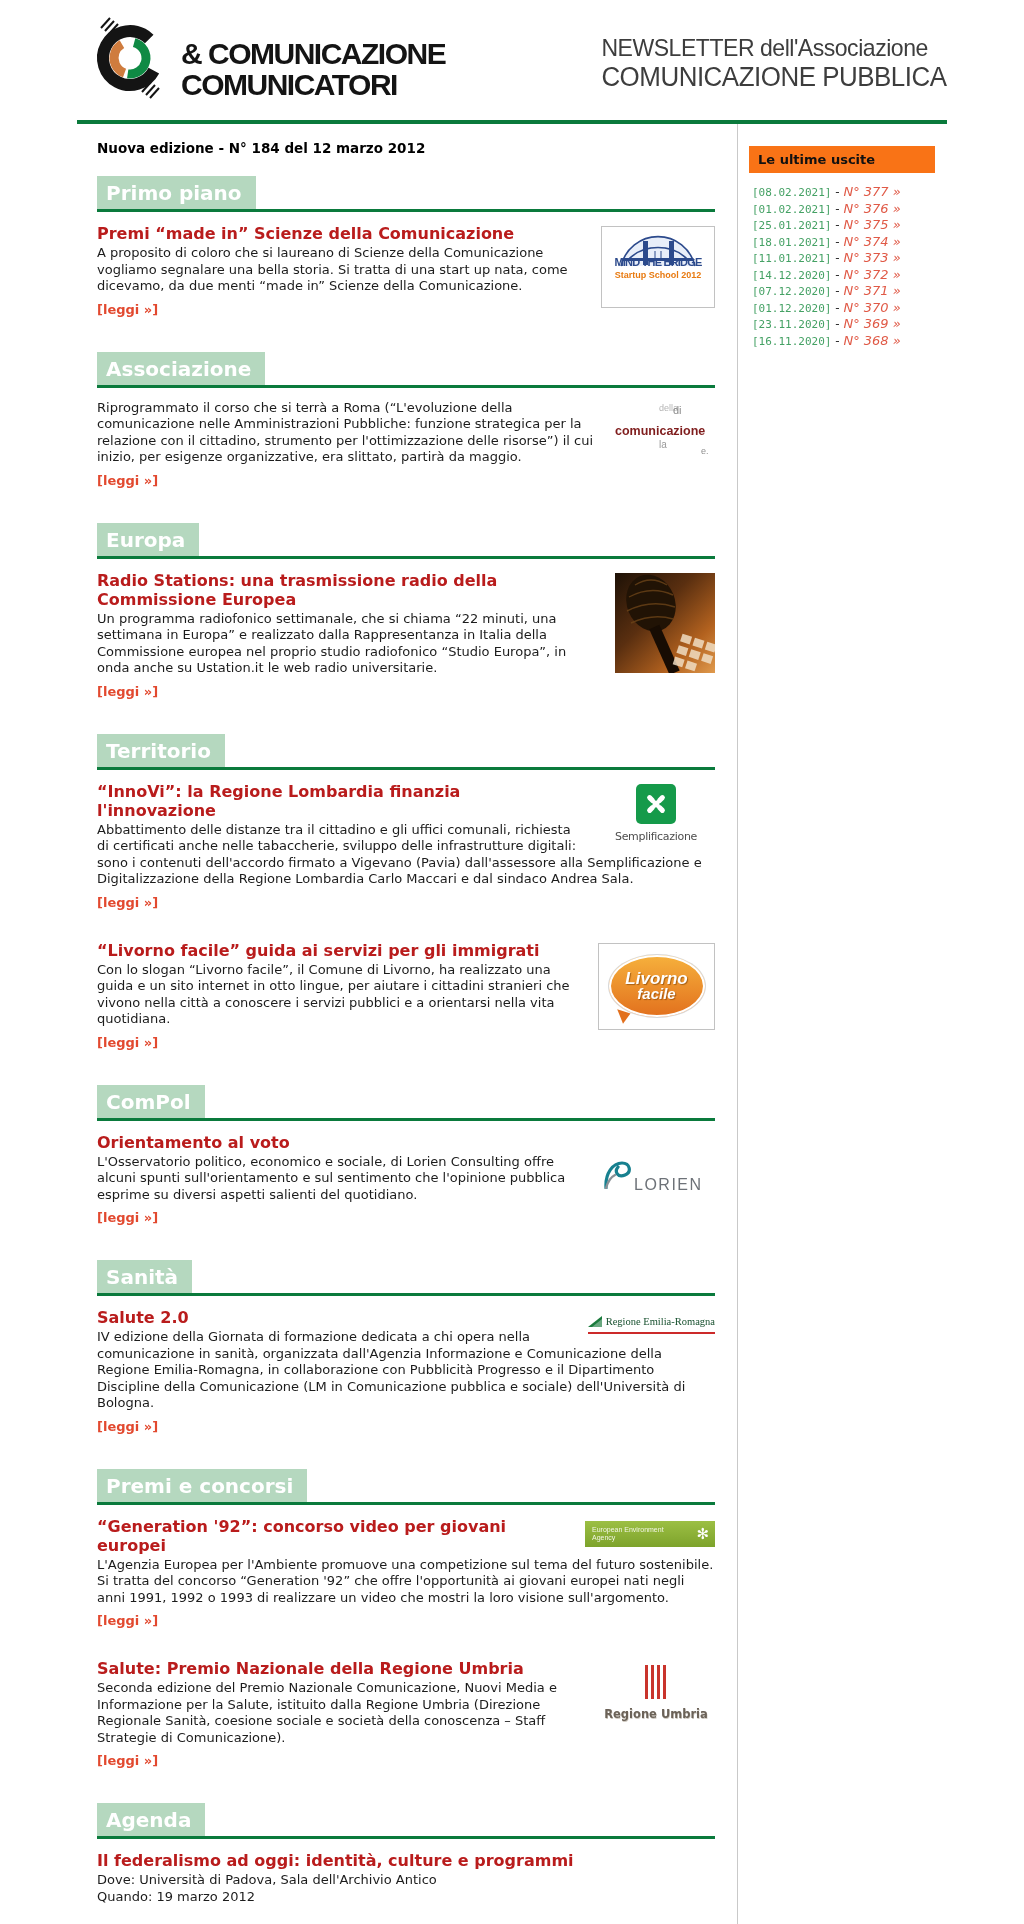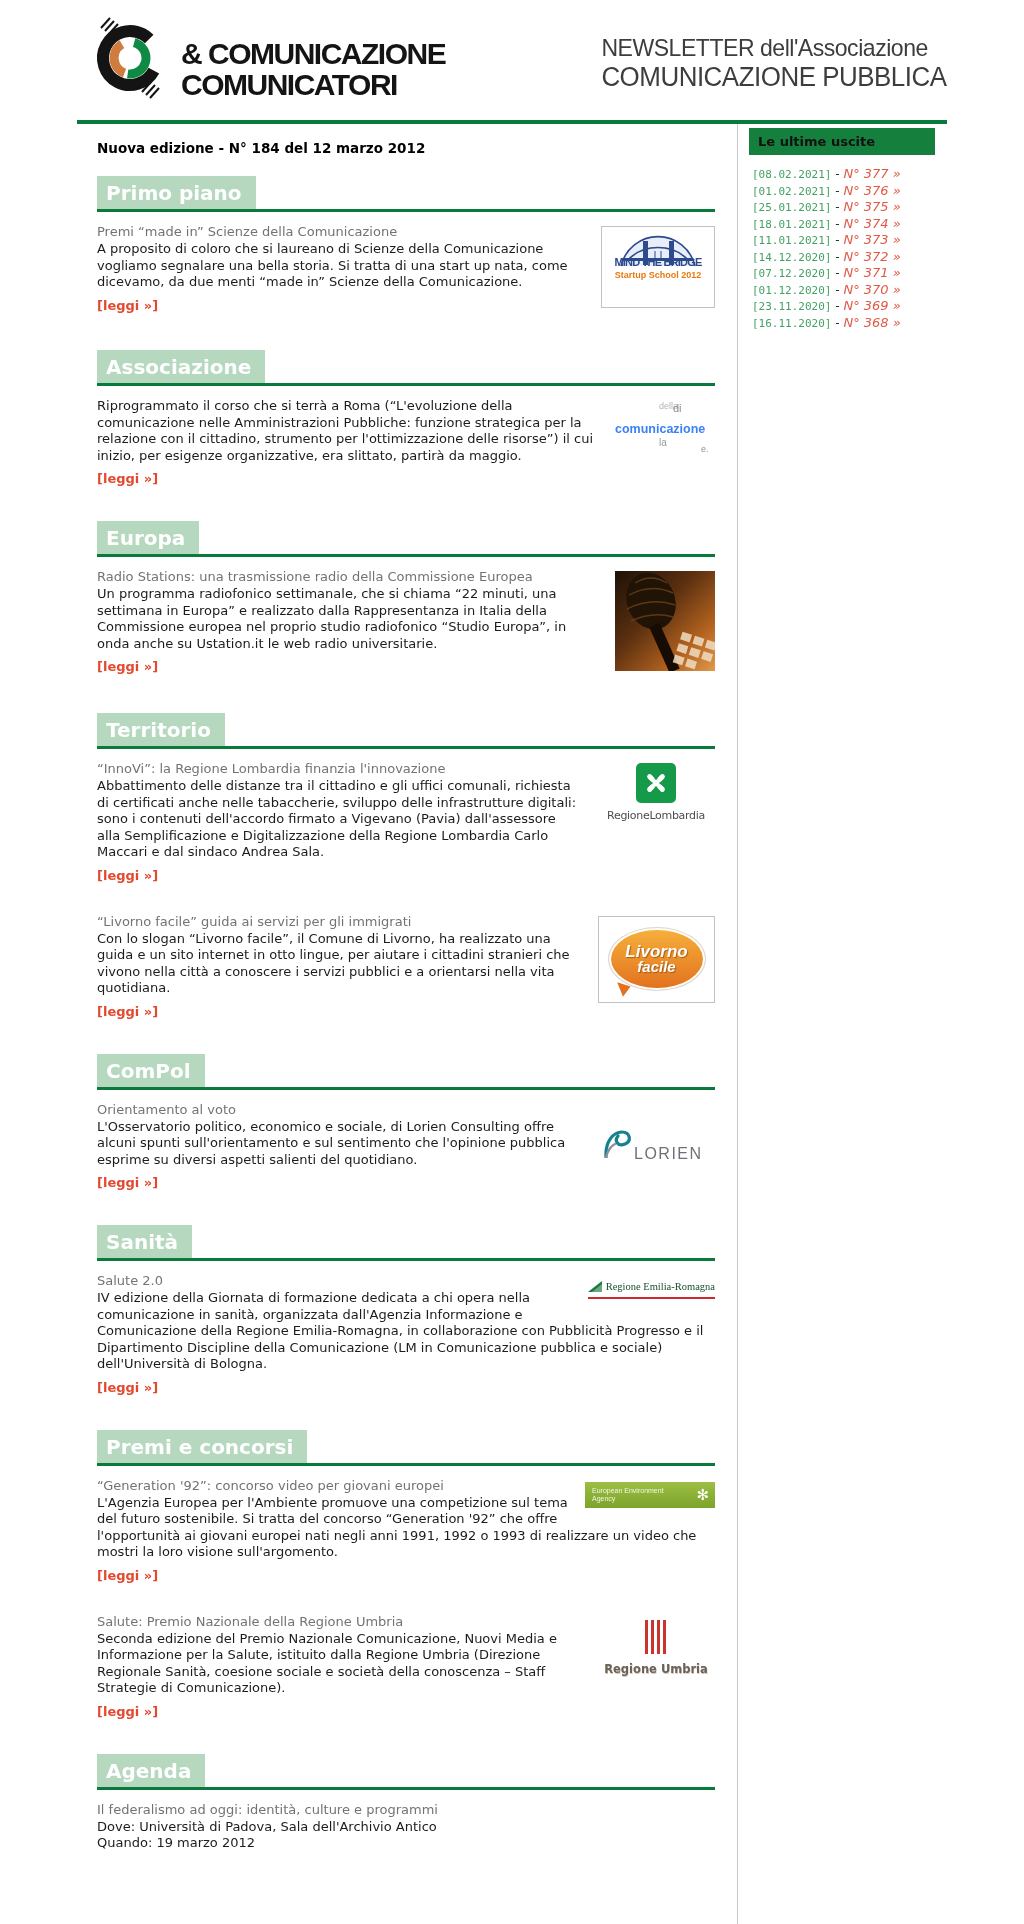--- a/index.html
+++ b/index.html
@@ -21,37 +21,37 @@
   .aside{width:186px;margin-left:11px;box-sizing:border-box;}
 
   .edition{font-size:13.5px;font-weight:bold;color:#000;margin:6px 0 20px;}
 
   .section-head{border-bottom:3px solid #0a7a3c;margin:34px 0 12px;clear:both;font-weight:bold;}
   .section-head.first{margin-top:8px;}
   .section-label{display:inline-block;background:#b5d8bf;color:#fff;font-size:20px;padding:5px 14px 4px 9px;}
 
   .article{margin-bottom:30px;}
   .article::after{content:"";display:block;clear:both;}
-  .article-title{color:#737373;font-weight:normal;font-size:13px;margin:0 0 2px;cursor:pointer;}
+  .article-title{color:#b91c1c;font-weight:bold;font-size:16px;margin:0 0 2px;cursor:pointer;}
   .article-body{font-size:13px;line-height:16.5px;color:#1c1c1c;white-space:pre-line;}
   .leggi{color:#e2492f;font-weight:bold;font-size:13px;margin-top:7px;display:inline-block;cursor:pointer;text-decoration:none;}
 
   .img-box{float:right;margin:2px 0 8px 14px;}
 
   
   .mtb{width:112px;height:80px;background:#fff;border:1px solid #c2c2c2;text-align:center;font-family:"Liberation Sans",sans-serif;overflow:hidden;}
   .mtb-title{color:#2c4a8c;font-weight:bold;font-size:11px;letter-spacing:-.8px;line-height:11px;margin-top:-14px;}
   .mtb-sub{color:#e87a10;font-weight:bold;font-size:9px;margin-top:2px;}
 
   
   .cloud{width:100px;height:58px;position:relative;font-family:"Liberation Sans",sans-serif;}
   .cloud span{position:absolute;}
   .cw-a{top:1px;left:44px;font-size:9px;color:#b5b5b5;}
   .cw-b{top:2px;left:58px;font-size:11px;color:#8a8a8a;}
-  .cw-main{top:22px;left:0;font-size:12.5px;font-weight:bold;color:#3b82f6;}
+  .cw-main{top:22px;left:0;font-size:12.5px;font-weight:bold;color:#7f1d1d;}
   .cw-c{top:37px;left:44px;font-size:10px;color:#9a9a9a;}
   .cw-d{top:44px;left:86px;font-size:9px;color:#8f8f8f;}
 
   
   .mic{width:100px;height:100px;background:linear-gradient(135deg,#1d1106 0%,#5a2f10 40%,#b3621f 75%,#e09a4d 100%);position:relative;overflow:hidden;}
 
   
   .lomb{width:118px;text-align:center;}
   .lomb-sq{width:40px;height:40px;background:#159a4a;border-radius:5px;margin:0 auto;display:flex;align-items:center;justify-content:center;}
   .lomb-label{font-size:11px;color:#4d4d4d;margin-top:6px;letter-spacing:-.3px;}
@@ -75,21 +75,21 @@
   .eea{width:130px;height:26px;background:linear-gradient(#9cbf44,#7da32b);display:flex;align-items:center;margin-top:4px;}
   .eea-label{color:#f2f6e4;font-size:7px;line-height:7.5px;width:84px;padding-left:7px;font-family:"Liberation Sans",sans-serif;}
   .eea-star{color:#fff;font-size:15px;margin-left:auto;margin-right:6px;}
 
   
   .umbr{width:118px;text-align:center;margin-top:6px;}
   .umbr-stripes{width:22px;height:34px;margin:0 auto;background:repeating-linear-gradient(90deg,#c9342c 0 3px,#fff 3px 6px);}
   .umbr-label{font-size:11.5px;font-weight:bold;color:#6b6258;margin-top:8px;text-shadow:.5px .5px 0 #cfc9c0;}
 
   
-  .sidebar-title{background:#15803d;font-size:13px;font-weight:bold;color:#111;padding:6px 9px;margin-top:4px;}
+  .sidebar-title{background:#f97316;font-size:13px;font-weight:bold;color:#111;padding:6px 9px;margin-top:22px;}
   .sidebar-list{padding:11px 0 0 3px;}
   .sidebar-item{font-size:12px;line-height:15.5px;white-space:nowrap;cursor:pointer;}
   .side-date{font-family:"DejaVu Sans Mono",monospace;color:#44a164;font-size:11px;}
   .side-sep{color:#333;}
   .side-num{color:#e05a47;font-size:13px;font-style:italic;}
 </style>
 </head>
 <body>
 
 <div class="page">
@@ -184,21 +184,21 @@
                   <svg width="26" height="26" viewBox="0 0 26 26">
                     <g fill="#fff" transform="rotate(45 13 13)">
                       <rect x="10.5" y="1.5" width="5" height="9" rx="2.5"></rect>
                       <rect x="10.5" y="15.5" width="5" height="9" rx="2.5"></rect>
                       <rect x="1.5" y="10.5" width="9" height="5" rx="2.5"></rect>
                       <rect x="15.5" y="10.5" width="9" height="5" rx="2.5"></rect>
                       <circle cx="13" cy="13" r="3.4"></circle>
                     </g>
                   </svg>
                 </div>
-                <div class="lomb-label">RegioneLombardia</div>
+                <div class="lomb-label">Semplificazione</div>
               </div>
               <div class="article-title">“InnoVi”: la Regione Lombardia finanzia l'innovazione</div>
               <div class="article-body">Abbattimento delle distanze tra il cittadino e gli uffici comunali, richiesta di certificati anche nelle tabaccherie, sviluppo delle infrastrutture digitali: sono i contenuti dell'accordo firmato a Vigevano (Pavia) dall'assessore alla Semplificazione e Digitalizzazione della Regione Lombardia Carlo Maccari e dal sindaco Andrea Sala.</div>
               <div><a class="leggi">[leggi »]</a></div>
             </div>
             <div class="article">
               <div class="img-box livo">
                 <div class="livo-bubble">
                   <div class="livo-l1">Livorno</div>
                   <div class="livo-l2">facile</div>

